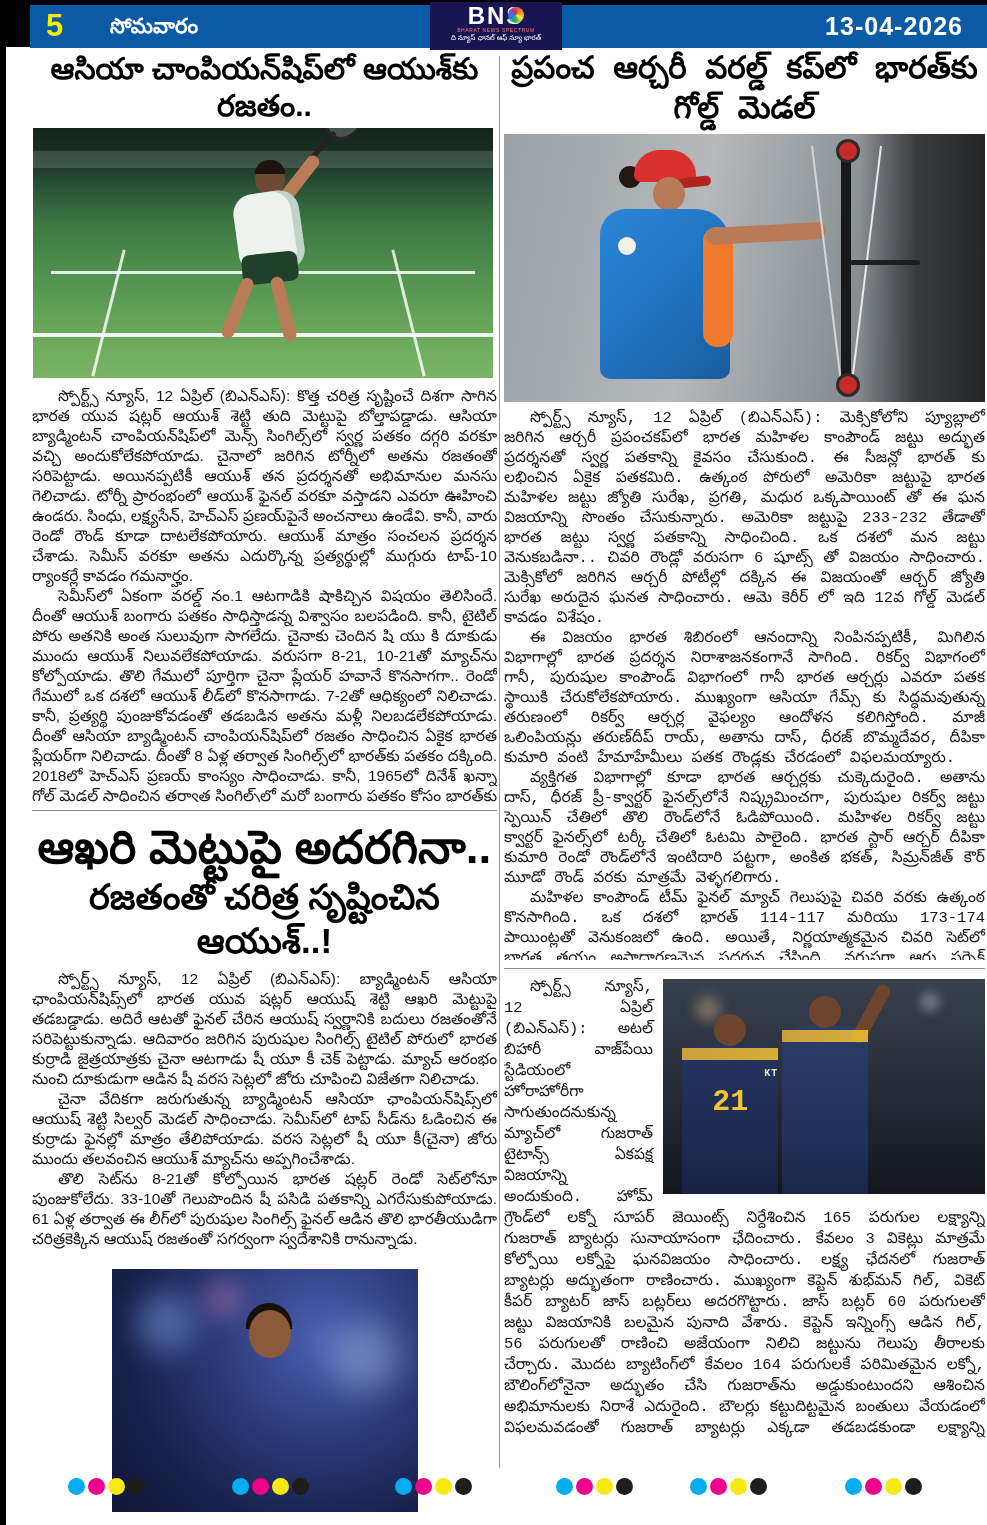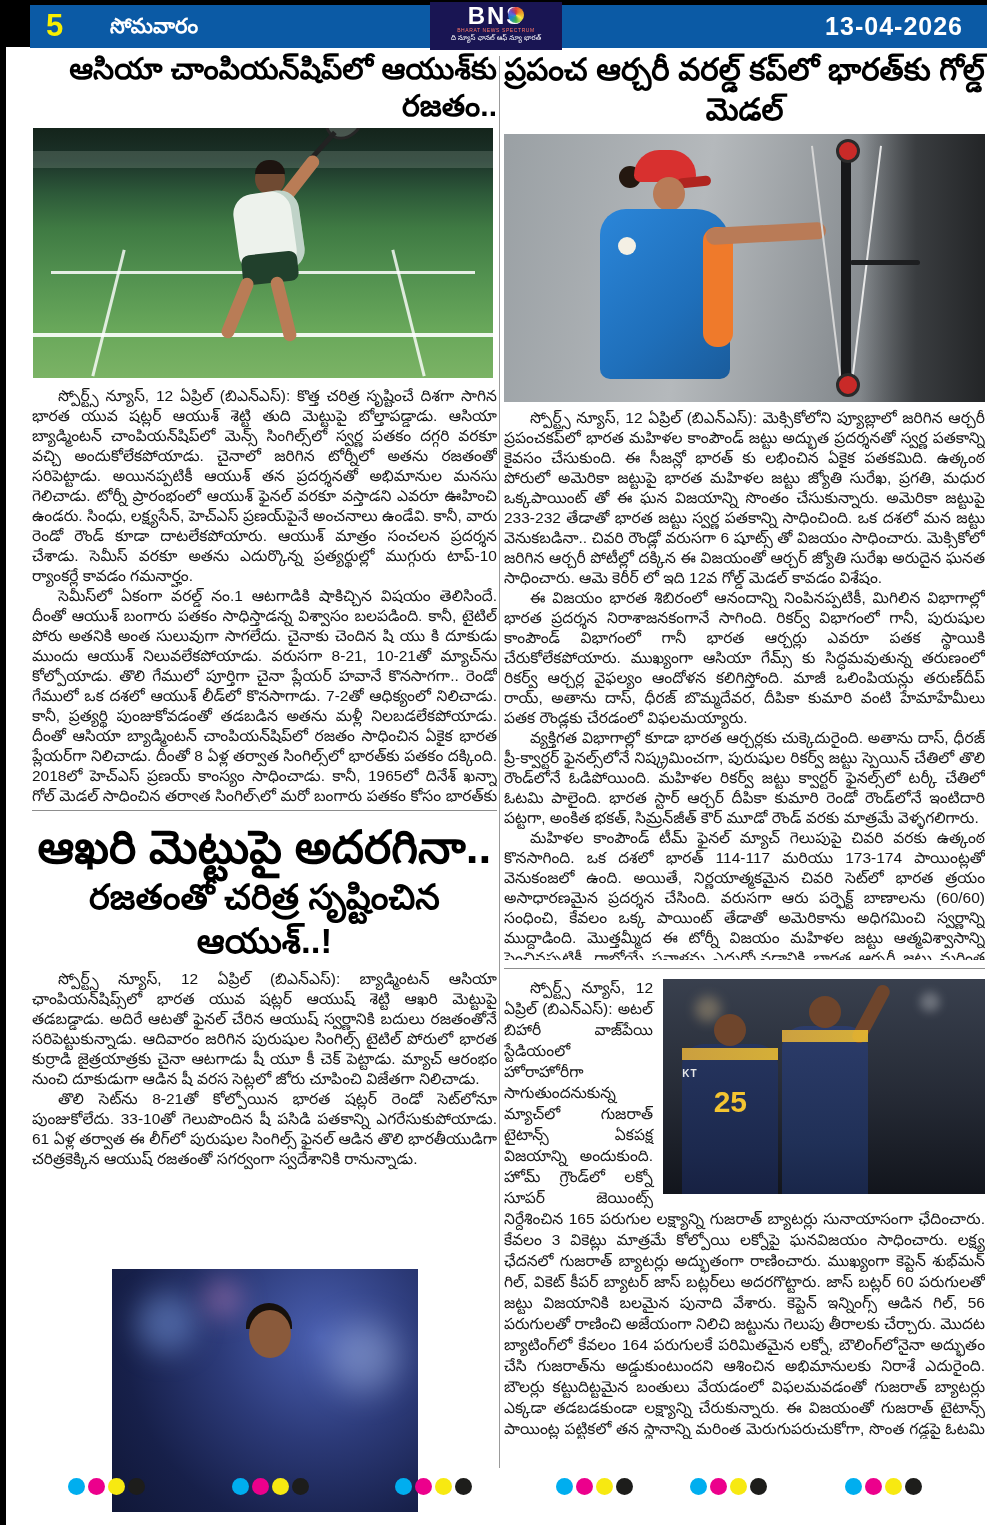--- a/index.html
+++ b/index.html
@@ -19,26 +19,26 @@
   .logo-box { position:absolute; left:400px; top:-3px; width:132px; height:48px; background:#191553; text-align:center; color:#fff; overflow:hidden; }
   .logo-title { font-size:24px; font-weight:bold; letter-spacing:2px; line-height:22px; margin-top:3px; position:relative; }
   .logo-swirl { position:absolute; width:16px; height:16px; border-radius:50%; right:38px; top:5px; opacity:.95;
     background:conic-gradient(#e43b2f,#f59a23,#ffe93b,#43b649,#1f8fd5,#6a4ccf,#e43b2f); }
   .logo-sub { font-size:5px; color:#ff7a6a; letter-spacing:.6px; line-height:6px; }
   .logo-tagline { font-size:7px; color:#fff; line-height:10px; }
   .mast-date { position:absolute; right:24px; top:7px; color:#fff; font-size:25px; font-weight:bold; letter-spacing:1px; }
 
   
   .col-left { position:absolute; left:32px; top:50px; width:465px; }
-  .col-right { position:absolute; left:504px; top:50px; width:481px; }
+  .col-right { position:absolute; left:504px; top:50px; width:481px;font-family:Liberation Mono, monospace; }
   .v-divider { position:absolute; left:499px; top:56px; width:1px; height:1412px; background:#9b9b9b; }
   .h-rule { height:1px; background:#8d8d8d; border:0; margin:8px 0; }
 
   
-  .kicker { font-size:30px; font-weight:bold; text-align:right; line-height:37px; color:#000; }
+  .kicker { font-size:30px; font-weight:bold; text-align:center; line-height:37px; color:#000; }
   .headline-main { font-size:37px; font-weight:bold; text-align:center; line-height:45px; color:#000; margin-bottom:6px; }
   .headline-right { font-size:31px; font-weight:bold; text-align:center; line-height:40px; color:#000; margin-bottom:4px; }
   .headline-big { font-size:46px; font-weight:bold; text-align:center; line-height:56px; color:#000; }
   .subheadline-big { font-size:35px; font-weight:bold; text-align:center; line-height:44px; color:#000; margin-bottom:6px; }
   .headline-cricket { font-size:33px; font-weight:bold; text-align:left; line-height:44px; color:#000; margin:4px 0 8px 2px; }
 
   
   .body-p { font-size:15.5px; line-height:20px; text-align:justify; color:#141414; margin:0; text-indent:26px; }
   .body-block-1 { height:416px; overflow:hidden; margin-top:4px; }
   .body-block-2 { height:290px; overflow:hidden; margin-top:6px; }
@@ -103,21 +103,21 @@
     background:linear-gradient(180deg,#39404e 0%,#252a35 55%,#12151c 100%); }
   .ck-bokeh1 { position:absolute; left:10%; top:8%; width:26px; height:26px; border-radius:50%; background:rgba(255,220,150,.3); filter:blur(6px); }
   .ck-bokeh2 { position:absolute; right:14%; top:6%; width:20px; height:20px; border-radius:50%; background:rgba(255,255,255,.28); filter:blur(5px); }
   .ck-player { position:absolute; bottom:0; border-radius:22px 22px 0 0; background:linear-gradient(180deg,#26355f 0%,#1c294e 70%,#172142 100%); }
   .ck-p1 { left:6%; width:96px; height:150px; }
   .ck-p2 { left:37%; width:86px; height:168px; background:linear-gradient(180deg,#2c3c6a 0%,#203057 70%,#192649 100%); }
   .ck-p3 { right:4%; width:102px; height:158px; }
   .ck-head { position:absolute; top:-30px; left:50%; transform:translateX(-50%); width:32px; height:32px; border-radius:50%; background:#6e452c; }
   .ck-trim { position:absolute; top:4px; left:0; width:100%; height:12px; background:linear-gradient(90deg,#e8b23a,#f4c531); opacity:.85; }
   .ck-arm { position:absolute; top:-44px; right:-10px; width:14px; height:64px; border-radius:8px; background:#6e452c; transform:rotate(28deg); }
-  .ck-sponsor { display:block; text-align:left; margin-top:24px; color:#e8e8e8; font-size:10px; font-weight:bold; letter-spacing:1px; }
+  .ck-sponsor { display:block; text-align:right; margin-top:24px; color:#e8e8e8; font-size:10px; font-weight:bold; letter-spacing:1px;margin-left:40px; }
   .ck-number { display:block; text-align:center; margin-top:6px; color:#f4c531; font-size:30px; font-weight:bold; }
   .ck-name { display:block; text-align:center; margin-top:26px; color:#f0f0f0; font-size:9px; font-weight:bold; letter-spacing:2px; }
   .ck-number-sm { display:block; text-align:center; margin-top:4px; color:#f4c531; font-size:36px; font-weight:bold; }
 
   
   .cmyk-group { position:absolute; top:1478px; display:flex; gap:3px; }
   .dot { width:17px; height:17px; border-radius:50%; display:inline-block; }
   .g1{left:68px;} .g2{left:232px;} .g3{left:395px;} .g4{left:556px;} .g5{left:690px;} .g6{left:845px;}
 </style>
 </head>
@@ -169,20 +169,21 @@
     <p class="body-p">సెమీస్‌లో ఏకంగా వరల్డ్ నం.1 ఆటగాడికి షాకిచ్చిన విషయం తెలిసిందే. దీంతో ఆయుశ్ బంగారు పతకం సాధిస్తాడన్న విశ్వాసం బలపడింది. కానీ, టైటిల్ పోరు అతనికి అంత సులువుగా సాగలేదు. చైనాకు చెందిన షి యు కి దూకుడు ముందు ఆయుశ్ నిలువలేకపోయాడు. వరుసగా 8-21, 10-21తో మ్యాచ్‌ను కోల్పోయాడు. తొలి గేములో పూర్తిగా చైనా ప్లేయర్ హవానే కొనసాగగా.. రెండో గేములో ఒక దశలో ఆయుశ్ లీడ్‌లో కొనసాగాడు. 7-2తో ఆధిక్యంలో నిలిచాడు. కానీ, ప్రత్యర్థి పుంజుకోవడంతో తడబడిన అతను మళ్లీ నిలబడలేకపోయాడు. దీంతో ఆసియా బ్యాడ్మింటన్ చాంపియన్‌షిప్‌లో రజతం సాధించిన ఏకైక భారత ప్లేయర్‌గా నిలిచాడు. దీంతో 8 ఏళ్ల తర్వాత సింగిల్స్‌లో భారత్‌కు పతకం దక్కింది. 2018లో హెచ్ఎస్ ప్రణయ్ కాంస్యం సాధించాడు. కానీ, 1965లో దినేశ్ ఖన్నా గోల్డ్ మెడల్ సాధించిన తర్వాత సింగిల్స్‌లో మరో బంగారు పతకం కోసం భారత్‌కు నిరీక్షణ తప్పడం లేదు.</p>
   </div>
 
   <hr class="h-rule">
 
   <div class="headline-big">ఆఖరి మెట్టుపై అదరగినా..</div>
   <div class="subheadline-big">రజతంతో చరిత్ర సృష్టించిన ఆయుశ్..!</div>
 
   <div class="body-block-2">
     <p class="body-p">స్పోర్ట్స్ న్యూస్, 12 ఏప్రిల్ (బిఎన్ఎస్): బ్యాడ్మింటన్ ఆసియా ఛాంపియన్‌షిప్స్‌లో భారత యువ షట్లర్ ఆయుష్ శెట్టి ఆఖరి మెట్టుపై తడబడ్డాడు. అదిరే ఆటతో ఫైనల్ చేరిన ఆయుష్ స్వర్ణానికి బదులు రజతంతోనే సరిపెట్టుకున్నాడు. ఆదివారం జరిగిన పురుషుల సింగిల్స్ టైటిల్ పోరులో భారత కుర్రాడి జైత్రయాత్రకు చైనా ఆటగాడు షీ యూ కీ చెక్ పెట్టాడు. మ్యాచ్ ఆరంభం నుంచి దూకుడుగా ఆడిన షీ వరస సెట్లలో జోరు చూపించి విజేతగా నిలిచాడు.</p>
+    <p class="body-p">చైనా వేదికగా జరుగుతున్న బ్యాడ్మింటన్ ఆసియా ఛాంపియన్‌షిప్స్‌లో ఆయుష్ శెట్టి సిల్వర్ మెడల్ సాధించాడు. సెమీస్‌లో టాప్ సీడ్‌ను ఓడించిన ఈ కుర్రాడు ఫైనల్లో మాత్రం తేలిపోయాడు. వరస సెట్లలో షీ యూ కీ(చైనా) జోరు ముందు తలవంచిన ఆయుశ్ మ్యాచ్‌ను అప్పగించేశాడు.</p>
     <p class="body-p">తొలి సెట్‌ను 8-21తో కోల్పోయిన భారత షట్లర్ రెండో సెట్‌లోనూ పుంజుకోలేదు. 33-10తో గెలుపొందిన షీ పసిడి పతకాన్ని ఎగరేసుకుపోయాడు. 61 ఏళ్ల తర్వాత ఈ లీగ్‌లో పురుషుల సింగిల్స్ ఫైనల్ ఆడిన తొలి భారతీయుడిగా చరిత్రకెక్కిన ఆయుష్ రజతంతో సగర్వంగా స్వదేశానికి రానున్నాడు.</p>
   </div>
 
   <div class="photo photo-bad2">
     <div class="bad2-glow1"></div>
     <div class="bad2-glow2"></div>
     <div class="bad2-glow3"></div>
 
     <div class="bad2-hair"></div>
     <div class="bad2-head"></div>
@@ -225,21 +226,21 @@
 
 
   <div class="cricket-body">
     <div class="photo photo-cricket">
       <div class="ck-bokeh1"></div>
       <div class="ck-bokeh2"></div>
       <div class="ck-player ck-p1">
         <div class="ck-head"></div>
         <div class="ck-trim"></div>
         <span class="ck-sponsor">KT</span>
-        <span class="ck-number">25</span>
+        <span class="ck-number">21</span>
       </div>
       <div class="ck-player ck-p2">
         <div class="ck-head"></div>
         <div class="ck-arm"></div>
         <div class="ck-trim"></div>
       </div>
     </div>
     <p class="body-p">స్పోర్ట్స్ న్యూస్, 12 ఏప్రిల్ (బిఎన్ఎస్): అటల్ బిహారీ వాజ్‌పేయి స్టేడియంలో హోరాహోరీగా సాగుతుందనుకున్న మ్యాచ్‌లో గుజరాత్ టైటాన్స్ ఏకపక్ష విజయాన్ని అందుకుంది. హోమ్ గ్రౌండ్‌లో లక్నో సూపర్ జెయింట్స్ నిర్దేశించిన 165 పరుగుల లక్ష్యాన్ని గుజరాత్ బ్యాటర్లు సునాయాసంగా ఛేదించారు. కేవలం 3 వికెట్లు మాత్రమే కోల్పోయి లక్నోపై ఘనవిజయం సాధించారు. లక్ష్య ఛేదనలో గుజరాత్ బ్యాటర్లు అద్భుతంగా రాణించారు. ముఖ్యంగా కెప్టెన్ శుభ్‌మన్ గిల్, వికెట్ కీపర్ బ్యాటర్ జాస్ బట్లర్‌లు అదరగొట్టారు. జాస్ బట్లర్ 60 పరుగులతో జట్టు విజయానికి బలమైన పునాది వేశారు. కెప్టెన్ ఇన్నింగ్స్ ఆడిన గిల్, 56 పరుగులతో రాణించి అజేయంగా నిలిచి జట్టును గెలుపు తీరాలకు చేర్చారు. మొదట బ్యాటింగ్‌లో కేవలం 164 పరుగులకే పరిమితమైన లక్నో, బౌలింగ్‌లోనైనా అద్భుతం చేసి గుజరాత్‌ను అడ్డుకుంటుందని ఆశించిన అభిమానులకు నిరాశే ఎదురైంది. బౌలర్లు కట్టుదిట్టమైన బంతులు వేయడంలో విఫలమవడంతో గుజరాత్ బ్యాటర్లు ఎక్కడా తడబడకుండా లక్ష్యాన్ని చేరుకున్నారు. ఈ విజయంతో గుజరాత్ టైటాన్స్ పాయింట్ల పట్టికలో తన స్థానాన్ని మరింత మెరుగుపరుచుకోగా, సొంత గడ్డపై ఓటమి పాలవ్వడం లక్నో సూపర్ జెయింట్స్ ఆత్మవిశ్వాసాన్ని దెబ్బతీసింది. మొత్తంగా 18.4 బంతుల్లో మూడు వికెట్లు కోల్పోయి గుజరాత్ 165 పరుగులు చేసి విజయం సాధించింది.</p>
   </div>
 

